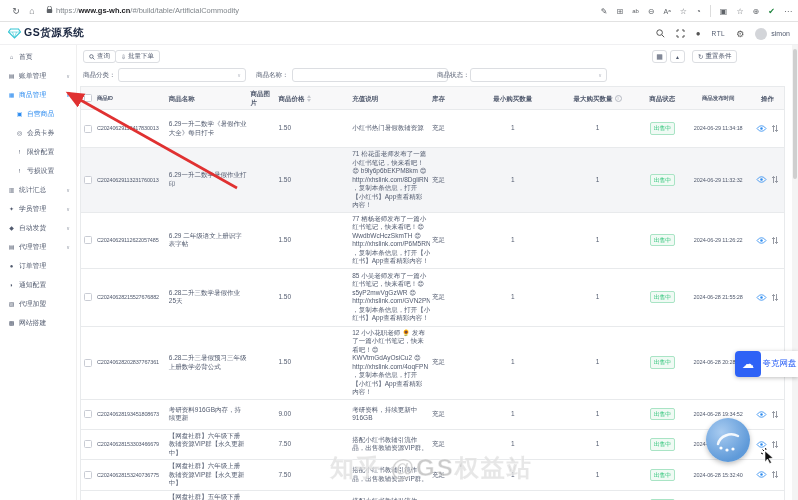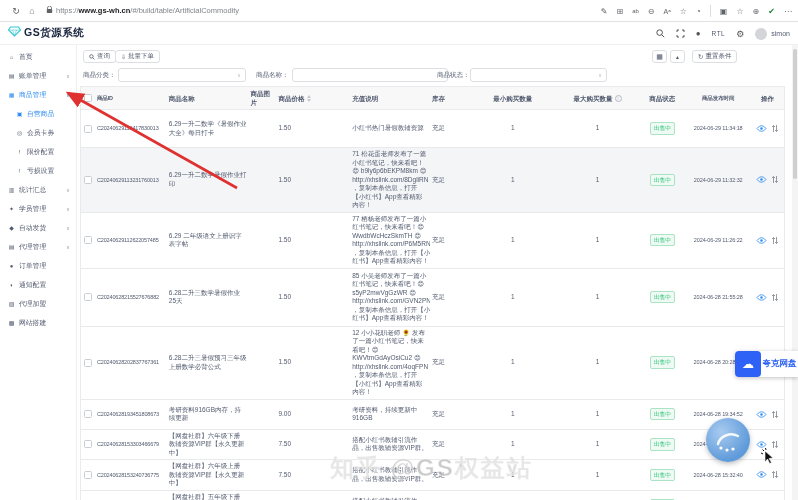--- a/index.html
+++ b/index.html
@@ -10,21 +10,21 @@
   .browser-bar{position:absolute;left:0;top:0;width:798px;height:22px;background:#fff;border-bottom:1px solid #e2e2e2;display:flex;align-items:center;}
   .b-ic{color:#5f6368;font-size:9px;width:16px;text-align:center;flex:0 0 auto;}
   .addr{display:flex;align-items:flex-start;margin-left:6px;flex:0 0 auto;font-size:7.5px;color:#80868b;}
   .addr .dom{color:#202124;font-weight:bold;}
   .b-right{position:absolute;right:6px;top:0;height:22px;display:flex;align-items:center;gap:9px;}
   .b-right .b-ic{width:auto;font-size:8px;}
   .b-sep{width:1px;height:12px;background:#dcdcdc;}
 
   
   .app-header{position:absolute;left:0;top:22px;width:798px;height:23px;background:#fff;border-bottom:1px solid #f0f0f2;display:flex;align-items:center;}
-  .logo{display:flex;gap:3px;margin-left:8px;}
+  .logo{display:flex;align-items:center;gap:3px;margin-left:8px;}
   .logo-text{font-size:10.5px;font-weight:bold;color:#17233d;letter-spacing:.5px;}
   .hdr-right{position:absolute;right:8px;top:0;height:23px;display:flex;align-items:center;gap:11px;}
   .h-ic{color:#555;font-size:9px;}
   .rtl{font-size:6.5px;color:#515a6e;letter-spacing:.5px;}
   .avatar{width:12px;height:12px;border-radius:50%;background:#d3d5d9;}
   .uname{font-size:7px;color:#515a6e;margin-left:-7px;}
 
   
   .sidebar{position:absolute;left:0;top:45px;width:77px;bottom:0;background:#fff;border-right:1px solid #efefef;padding-top:2px;}
   .side-item{display:flex;align-items:center;height:19px;padding-left:7px;color:#515a6e;font-size:6.8px;cursor:pointer;position:relative;}
@@ -70,21 +70,21 @@
   .tri-u{width:0;height:0;border-left:2.5px solid transparent;border-right:2.5px solid transparent;border-bottom:3px solid #c5c8ce;}
   .tri-d{width:0;height:0;border-left:2.5px solid transparent;border-right:2.5px solid transparent;border-top:3px solid #c5c8ce;}
   .info-i{margin-left:2px;width:7px;height:7px;border:1px solid #b5b9c2;border-radius:50%;color:#b5b9c2;font-size:5px;display:inline-flex;align-items:center;justify-content:center;font-weight:normal;}
 
   
   .scrollbar{position:absolute;right:0;top:45px;width:6px;bottom:0;background:#f4f4f4;}
   .sb-thumb{position:absolute;right:1px;top:4px;width:4px;height:130px;background:#cfcfcf;border-radius:2px;}
   .annot{position:absolute;left:0;top:0;width:798px;height:500px;pointer-events:none;}
   .quark{position:absolute;left:735px;top:351px;width:63px;height:26px;display:flex;align-items:center;background:#fff;border-radius:4px 0 0 4px;box-shadow:0 1px 4px rgba(0,0,0,.25);}
   .quark .qic{width:26px;height:26px;background:#2e62f6;border-radius:4px;color:#fff;font-size:12px;display:flex;align-items:center;justify-content:center;}
-  .quark .qtxt{flex:1;text-align:center;font-size:8.5px;font-weight:bold;color:#2e62f6;}
+  .quark .qtxt{flex:1;text-align:center;font-size:8.5px;font-weight:normal;color:#2e62f6;}
   .chat-bubble{position:absolute;left:706px;top:418px;width:44px;height:44px;border-radius:50%;background:radial-gradient(circle at 35% 32%,#a8cbf0,#5f9ad9 70%);box-shadow:0 2px 5px rgba(0,0,0,.25);}
   .watermark{position:absolute;left:330px;top:452px;font-size:24px;font-weight:bold;color:rgba(150,150,150,.5);-webkit-text-stroke:1px rgba(255,255,255,.55);letter-spacing:2px;white-space:nowrap;pointer-events:none;}
   .cursor{position:absolute;left:760px;top:448px;pointer-events:none;}
 </style>
 </head>
 <body>
 
 <div id="screen">
 
   <div class="browser-bar">

